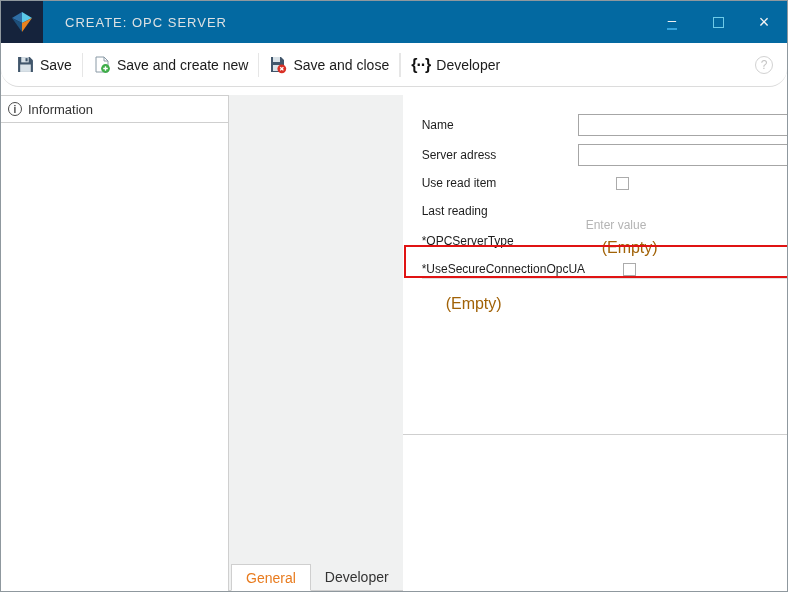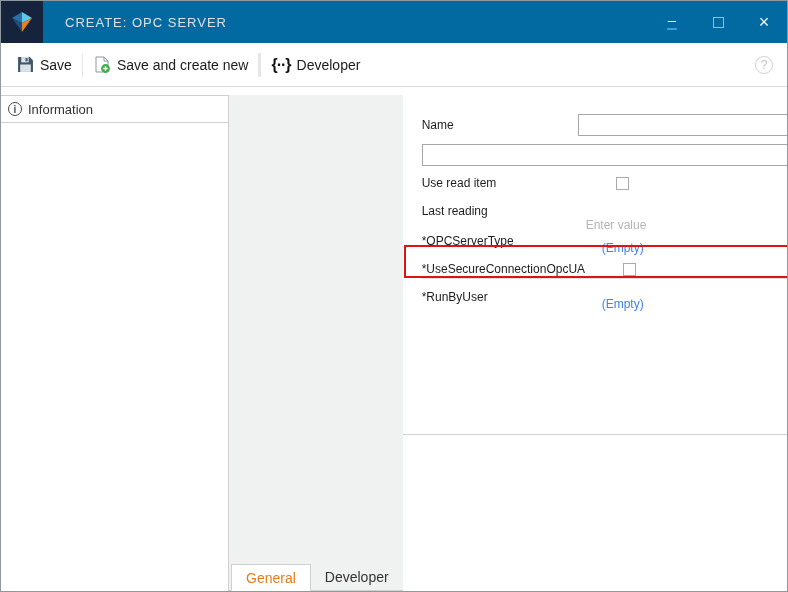--- a/index.html
+++ b/index.html
@@ -14,21 +14,21 @@
   .logo { width:42px; height:42px; background:#15233c; display:flex; align-items:center; justify-content:center; }
   .title { color:#dde1e3; font-size:13px; letter-spacing:1px; margin-left:22px; }
   .win-btns { margin-left:auto; display:flex; height:42px; }
   .win-btn { width:46px; height:42px; display:flex; align-items:center; justify-content:center; cursor:default; }
   .min-glyph { color:#f0f0f0; font-size:15px; line-height:10px; border-bottom:2px solid #35a3dc; padding:0 1px 3px 1px; }
   .max-glyph { width:11px; height:11px; border:1px solid #6ecbe8; }
   .close-glyph { color:#f4f4f4; font-size:18px; }
 
   
   .toolbar { flex:0 0 44px; background:#fff; border-bottom:1px solid #dcdcdc;
-             display:flex; align-items:center; padding:0 6px; }
+             display:flex; align-items:center; padding:0 6px;border-radius:18px; }
   .tb-btn { display:flex; align-items:center; gap:6px; padding:0 10px; height:32px; font-size:14px; color:#1c1c1c; cursor:default; }
   .tb-sep { width:1px; height:24px; background:#e6e6e6; }
   .dev-glyph { font-size:16px; font-weight:bold; color:#111; letter-spacing:-1px; }
   .help { margin-left:auto; margin-right:8px; width:18px; height:18px; border-radius:50%;
           border:1px solid #d2d2d2; color:#c4c4c4; font-size:12px;
           display:flex; align-items:center; justify-content:center; }
 
   
   .main { flex:1; display:flex; padding-top:8px; background:#fff; }
 
@@ -52,21 +52,21 @@
 
   .row { display:flex; align-items:center; padding-left:19px; height:30px; }
   .row.cbrow { height:26px;gap:38px; }
   .row .lbl { flex:0 0 156px; font-size:12px; color:#1d1d1d; white-space:nowrap; }
   .row .ctl { flex:1; display:flex; align-items:center; padding-right:19px; }
 
   input.txt { width:100%; height:22px; border:1px solid #a6a6a6; padding:0 5px; font-size:12px;
               font-family:"Liberation Sans",sans-serif; outline:none; }
   .cb { width:13px; height:13px; border:1px solid #ababab; background:#fff; display:inline-block; }
   .placeholder { color:#b4b4b4; font-size:12px; padding-left:8px;margin-top:28px; }
-  .emptyval { color:#3b82f6; font-size:12px; padding-left:24px;margin-top:14px; }
+  .emptyval { color:#a16207; font-size:16px; padding-left:24px;margin-top:14px; }
   .rowicons { margin-left:auto; display:flex; align-items:center; gap:12px; }
   .plus { font-size:17px; color:#3c3c3c; line-height:1; }
   .sep-line { position:absolute; left:19px; right:19px; height:1px; background:#e0e0e0; }
 
   .red-annotation { position:absolute; left:1px; top:150px; width:531px; height:33px;
                     border:2px solid #e01313; pointer-events:none; }
 </style>
 </head>
 <body>
 
@@ -109,20 +109,30 @@
     <div class="tb-btn">
       <svg width="18" height="18" viewBox="0 0 18 18">
         <path d="M3 1 h8 l4 4 v11 h-12 z" fill="#ffffff" stroke="#8a9aa6"></path>
         <path d="M11 1 v4 h4" fill="none" stroke="#8a9aa6"></path>
         <circle cx="12.5" cy="12.5" r="4.4" fill="#3fae49"></circle>
         <path d="M12.5 10.2 v4.6 M10.2 12.5 h4.6" stroke="#ffffff" stroke-width="1.4"></path>
       </svg>
       <span>Save and create new</span>
     </div>
     <div class="tb-sep"></div>
+    <div class="tb-btn">
+      <svg width="18" height="18" viewBox="0 0 18 18">
+        <path d="M2 1 h10 l3 3 v12 h-13 z" fill="#41566b"></path>
+        <rect x="4" y="1" width="7" height="5" fill="#d9e2e8"></rect>
+        <rect x="4" y="9" width="9" height="6" fill="#d9e2e8"></rect>
+        <circle cx="12.8" cy="12.8" r="4.4" fill="#d93025"></circle>
+        <path d="M11.2 11.2 l3.2 3.2 M14.4 11.2 l-3.2 3.2" stroke="#ffffff" stroke-width="1.3"></path>
+      </svg>
+      <span>Save and close</span>
+    </div>
     <div class="tb-sep"></div>
     <div class="tb-sep"></div>
     <div class="tb-btn">
       <span class="dev-glyph">{··}</span>
       <span>Developer</span>
     </div>
     <div class="help">?</div>
   </div>
 
   <div class="main">
@@ -148,20 +158,21 @@
         <div class="form-panel">
 
           <div class="row">
             <span class="lbl">Name</span>
             <div class="ctl">
               <input class="txt" type="text" value="" style="">
             </div>
           </div>
 
           <div class="row">
+            <span class="lbl">Server adress</span>
             <div class="ctl">
               <input class="txt" type="text" value="" style="">
             </div>
           </div>
 
           <div class="row cbrow">
             <span class="lbl">Use read item</span>
             <div class="ctl">
               <span class="cb"></span>
             </div>
@@ -206,21 +217,20 @@
           <div class="sep-line" style="top:183px;"></div>
 
           <div class="row cbrow">
             <span class="lbl">*UseSecureConnectionOpcUA</span>
             <div class="ctl">
               <span class="cb"></span>
             </div>
           </div>
 
           <div class="row">
-            <span class="lbl">*RunByUser</span>
             <div class="ctl">
               <span class="emptyval">(Empty)</span>
               <span class="rowicons">
                 <svg width="16" height="12" viewBox="0 0 16 12">
                   <circle cx="5" cy="6" r="3.5" fill="none" stroke="#555555" stroke-width="1.3"></circle>
                   <circle cx="10.5" cy="6" r="3.5" fill="none" stroke="#555555" stroke-width="1.3"></circle>
                 </svg>
                 <span class="plus">+</span>
               </span>
             </div>

